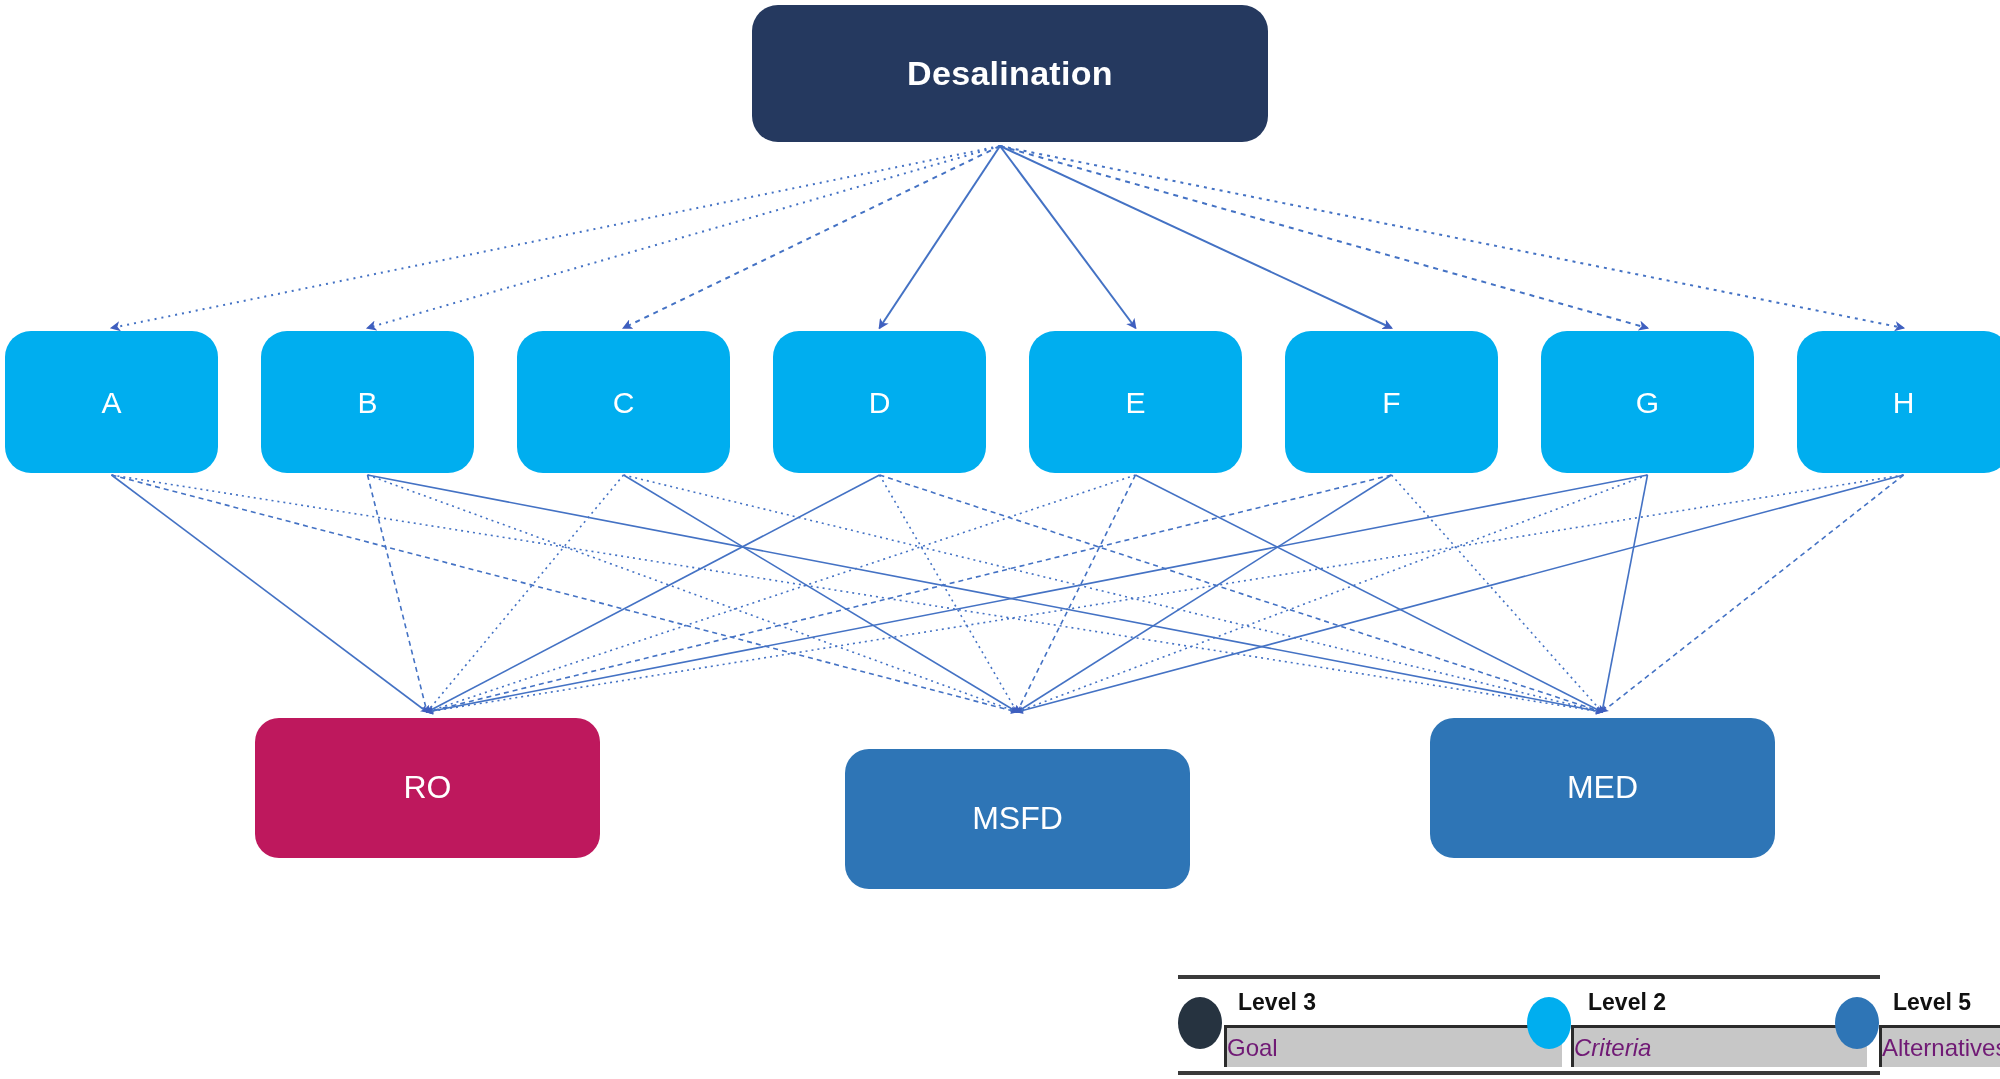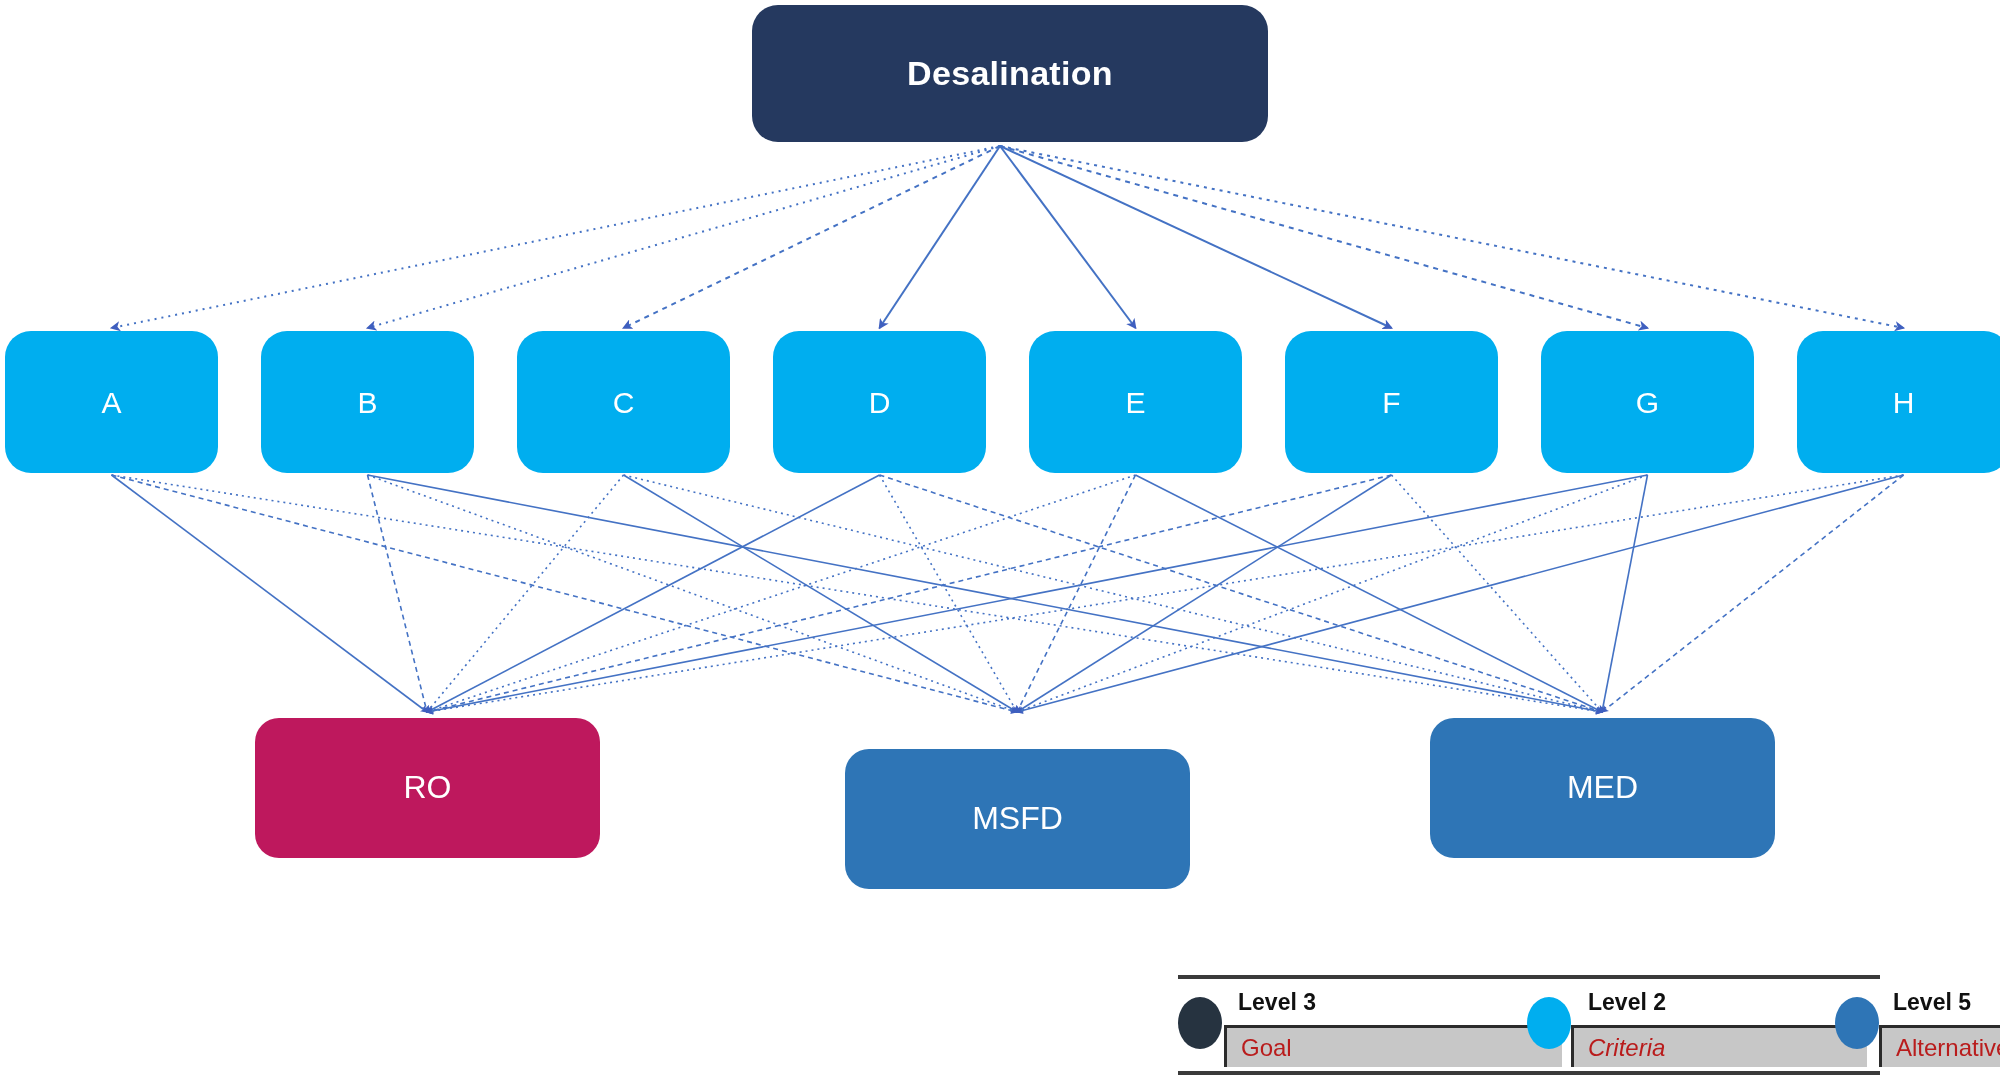--- a/index.html
+++ b/index.html
@@ -102,22 +102,21 @@
     background: #c7c7c7;
     border-left: 3px solid #2b2b2b;
     border-top: 3px solid #2b2b2b;
     box-sizing: border-box;
     display: flex;
     align-items: center;
     z-index: 1;
   }
   .legend-box span {
     font-size: 24px;
-    color: #b91c1c;
-    padding-left: 14px;
+    color: #701a75;
     white-space: nowrap;
   }
 </style>
 </head>
 <body>
 
 <div id="stage">
 
   <svg id="edge-layer" viewBox="0 0 2000 1079" xmlns="http://www.w3.org/2000/svg">
     <defs>

